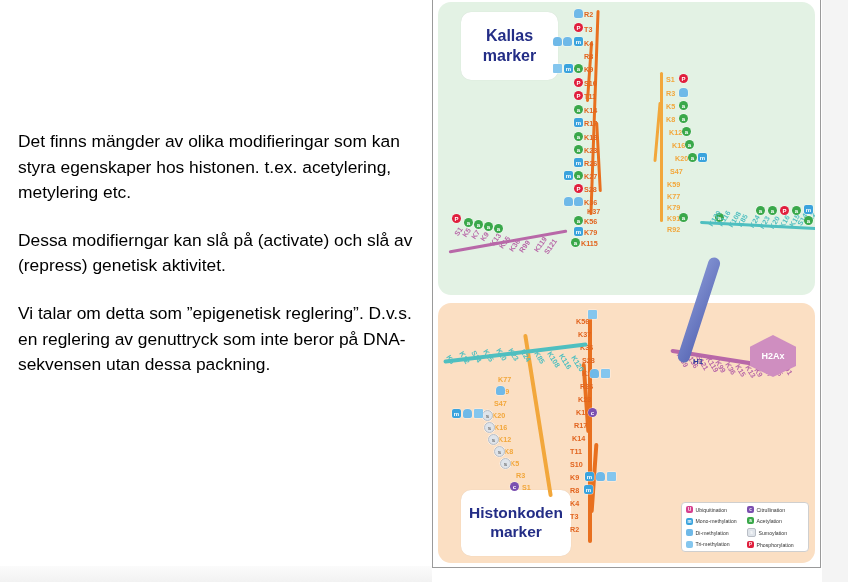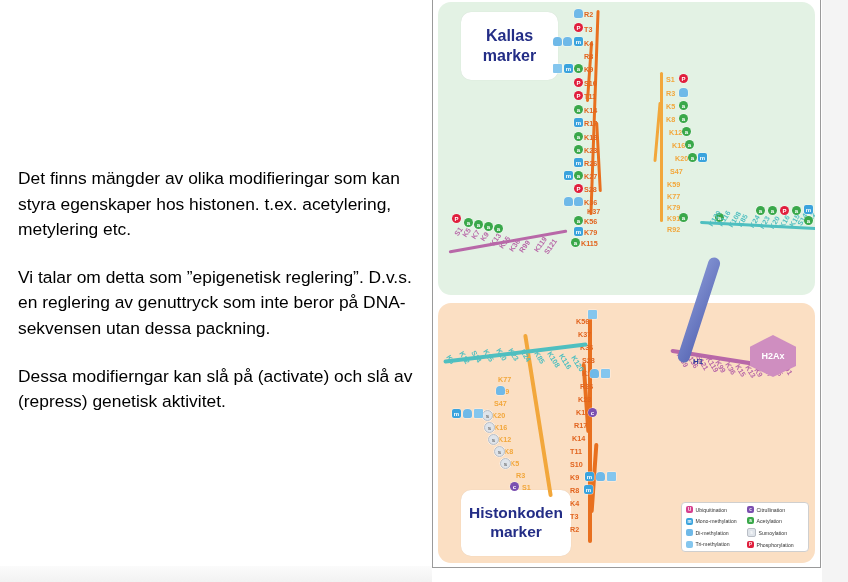--- a/index.html
+++ b/index.html
@@ -17,21 +17,21 @@
     position:absolute;left:0;top:0;width:432px;height:582px;
   }
   .slide-title{
     position:absolute;left:0;top:78px;width:375px;
     text-align:center;
     font-size:21px;font-weight:bold;color:#000;
     letter-spacing:-0.2px;
   }
   .body-text{
     position:absolute;left:18px;top:129px;width:412px;
-    font-size:17.4px;line-height:25.6px;color:#000;margin-top:37px;
+    font-size:17.4px;line-height:25.6px;color:#000;
   }
   .para{margin:0 0 22px 0;}
   .para:last-child{margin-bottom:0;}
 
   
   .figure-frame{
     position:absolute;left:432px;top:-2px;width:389px;height:570px;
     border:1px solid #9a9a9a;background:#fff;box-sizing:border-box;
     overflow:hidden;
   }
@@ -118,22 +118,22 @@
 </style>
 </head>
 <body>
 
 <div id="slide">
 
   <div class="text-col">
     <div class="body-text">
       <p class="para">Det finns mängder av olika modifieringar som kan styra egenskaper hos histonen.
 t.ex. acetylering, metylering etc.</p>
+      <p class="para">Dessa modifierngar kan slå på (activate) och slå av (repress) genetisk aktivitet.</p>
       <p class="para">Vi talar om detta som ”epigenetisk reglering”. D.v.s. en reglering av genuttryck som inte beror på DNA-sekvensen utan dessa packning.</p>
-      <p class="para">Dessa modifierngar kan slå på (activate) och slå av (repress) genetisk aktivitet.</p>
     </div>
   </div>
 
   <div class="bottom-band"></div>
   <div class="right-gutter"></div>
 
   <div class="figure-frame">
 
     <div class="panel panel-active">
       <div class="marker-badge badge-active">

